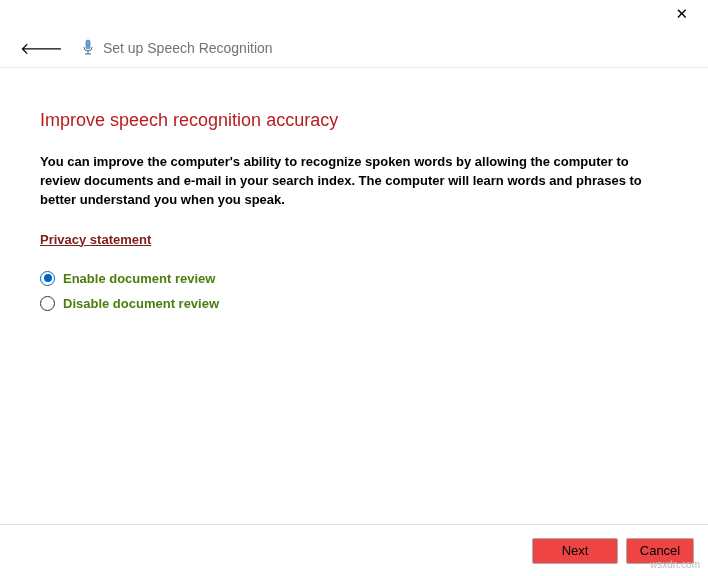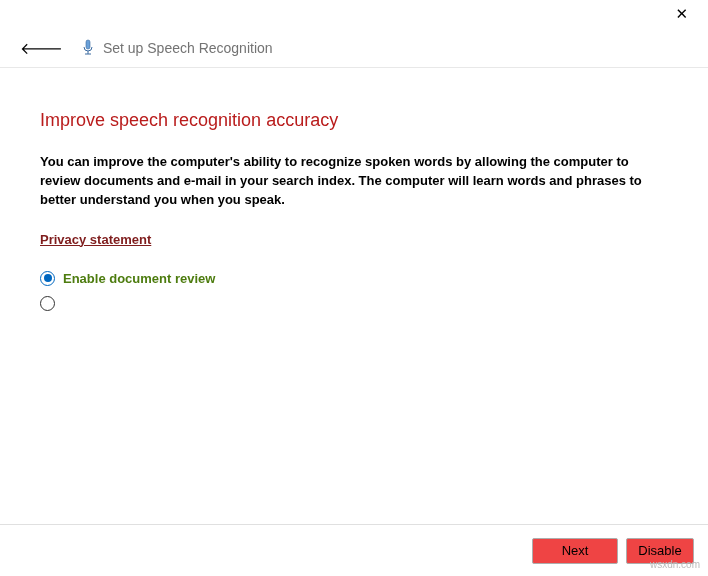--- a/index.html
+++ b/index.html
@@ -177,23 +177,24 @@
     <p class="body-text">You can improve the computer's ability to recognize spoken words by allowing the computer to review documents and e-mail in your search index. The computer will learn words and phrases to better understand you when you speak.</p>
     <a class="link">Privacy statement</a>
 
     <div class="options">
       <label class="radio-row">
         <span class="radio selected"></span>
         <span class="radio-label">Enable document review</span>
       </label>
       <label class="radio-row">
         <span class="radio"></span>
+        <span class="radio-label">Disable document review</span>
       </label>
     </div>
   </div>
 
   <div class="footer">
     <button class="btn">Next</button>
-    <button class="btn cancel">Disable</button>
+    <button class="btn cancel">Cancel</button>
   </div>
 
   <div class="watermark">wsxdn.com</div>
 </div>
 
 </body></html>

